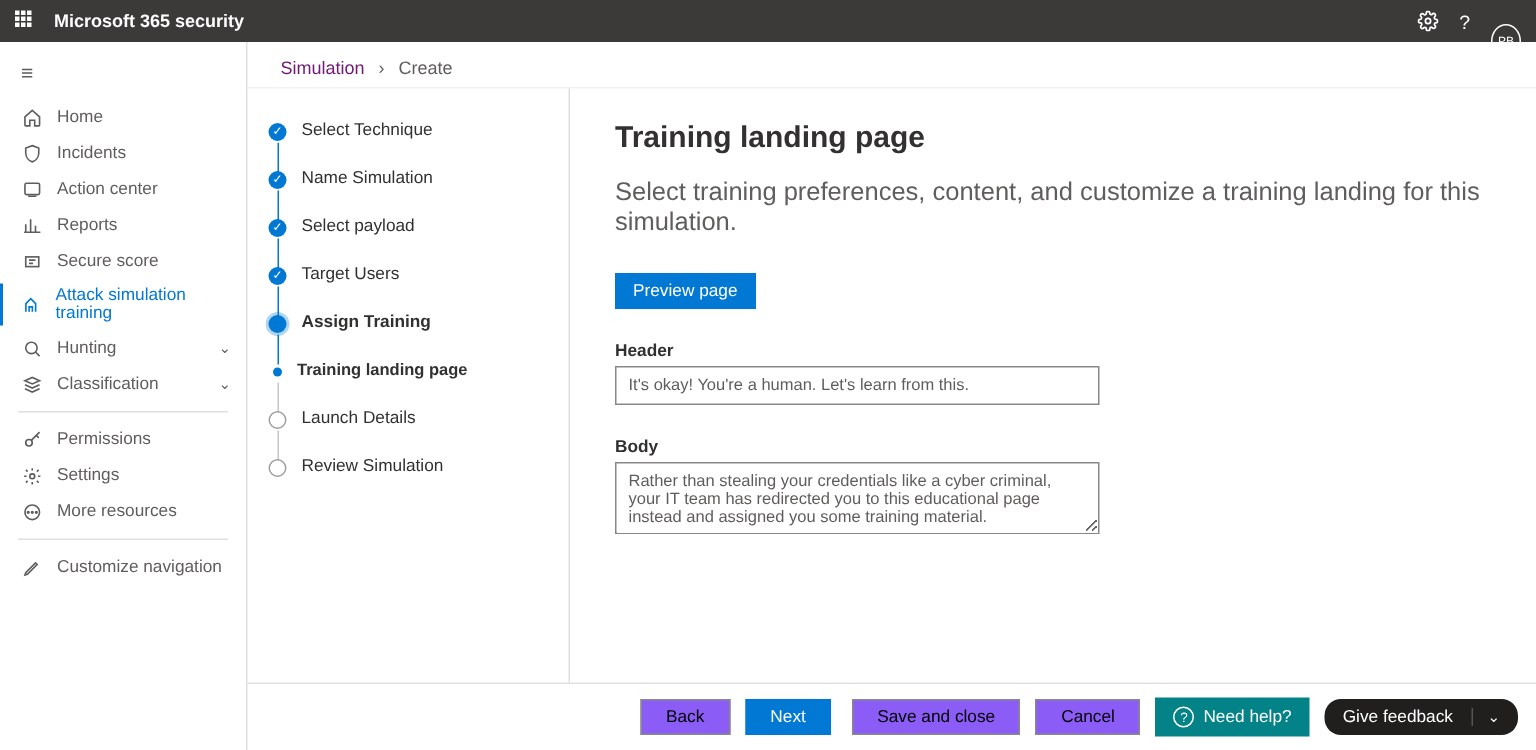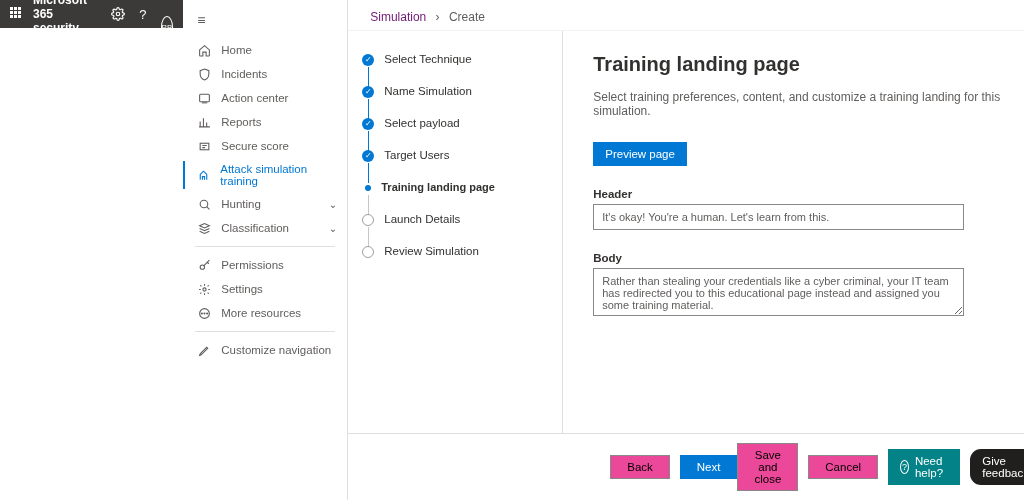--- a/index.html
+++ b/index.html
@@ -1,17 +1,17 @@
 <!DOCTYPE html>
 <html><head>
 <meta charset="utf-8">
 <style>
 * { box-sizing: border-box; margin: 0; padding: 0; }
 body { font-family: "Segoe UI", Arial, sans-serif; font-size: 12px; color: #323130; background: #fff; overflow: hidden; }
-.app { width: 1024px; height: 500px; display: flex; flex-direction: row; }
+.app { width: 1024px; height: 500px; display: flex; flex-direction: column; }
 
 
 .topbar { height: 28px; background: #3b3a39; color: #fff; display: flex; align-items: center; padding: 0 10px; }
 .topbar .waffle { width: 14px; height: 14px; display: grid; grid-template-columns: repeat(3,3px); grid-template-rows: repeat(3,3px); gap: 1px; cursor: pointer; }
 .topbar .waffle span { background: #fff; }
 .topbar .title { margin-left: 12px; font-size: 12px; font-weight: 600; }
 .topbar .spacer { flex: 1; }
 .topbar .tbicon { margin-left: 14px; cursor: pointer; font-size: 13px; }
 .topbar .avatar { width: 20px; height: 23px; border: 1px solid #fff; border-radius: 50%; display: flex; align-items: center; justify-content: center; font-size: 8px; margin-left: 14px; cursor: pointer; margin-top: 26px; }
 
@@ -48,30 +48,30 @@
 .step .label { font-size: 11.5px; color:#323130; padding-bottom: 20px; }
 .step.current .label { font-weight: 600; }
 .step.sub .label { font-weight: 600; font-size: 11px; }
 .step .connector { position:absolute; left:5.5px; top:14px; bottom:-2px; width:1.5px; background:#0078d4; }
 .step.sub .connector { left:5.5px; }
 .step.future .connector { background:#c8c6c4; }
 
 
 .panel { flex:1; padding: 22px 30px; overflow:auto; }
 .panel h1 { font-size: 20px; font-weight: 600; margin-bottom: 14px; }
-.panel .desc { font-size: 12px; color: #605e5c; margin-bottom: 24px; }
+.panel .desc { font-size: 17px; color: #605e5c; margin-bottom: 24px; }
 .btn-primary { background:#0078d4; color:#fff; border:none; padding: 6px 12px; font-size:11.5px; cursor:pointer; }
 .fieldlabel { font-size:11.5px; font-weight:600; margin-top:22px; margin-bottom:4px; }
-.txtinput, .txtarea { width: 371px; max-width: 100%; border:1px solid #8a8886; padding:6px 8px; font-size:11px; font-family:inherit; color:#605e5c; }
+.txtinput, .txtarea { width: 323px; max-width: 100%; border:1px solid #8a8886; padding:6px 8px; font-size:11px; font-family:inherit; color:#605e5c; }
 .txtarea { height: 48px; resize: both; }
 
 
 .footer { border-top: 1px solid #e1dfdd; padding: 9px 12px; display:flex; align-items:center; position:relative; }
 .footer .left-buttons { margin-left: 250px; display:flex; gap:10px; }
-.footer .btn { padding: 5px 16px; font-size:11.5px; border:1px solid #8a8886; background:#ec4899; cursor:pointer; }
+.footer .btn { padding: 5px 16px; font-size:11.5px; border:1px solid #8a8886; background:#8b5cf6; cursor:pointer; }
 .footer .btn.primary { background:#0078d4; color:#fff; border-color:#0078d4; }
 .footer .right-buttons { margin-left:auto; display:flex; gap:10px; align-items:center; }
 .helpbadge { background:#038387; color:#fff; padding:6px 12px; font-size:11.5px; display:flex; align-items:center; cursor:pointer; }
 .helpbadge .q { border:1px solid #fff; border-radius:50%; width:14px; height:14px; display:inline-flex; align-items:center; justify-content:center; font-size:9px; margin-right:6px; }
 .fbadge { background:#201f1e; color:#fff; padding:6px 12px; font-size:11.5px; cursor:pointer; display:flex; align-items:center;border-radius:11px; }
 .fbadge .chev { margin-left:12px; padding-left:10px; border-left:1px solid #555; font-size:10px; }
 
 svg { display:block; }
 </style>
 </head>
@@ -247,20 +247,25 @@
           <div class="step done">
             <div class="circle"></div>
             <div class="connector"></div>
             <div class="label">Select payload</div>
           </div>
           <div class="step done">
             <div class="circle"></div>
             <div class="connector"></div>
             <div class="label">Target Users</div>
           </div>
+          <div class="step current">
+            <div class="circle"></div>
+            <div class="connector"></div>
+            <div class="label">Assign Training</div>
+          </div>
           <div class="step sub">
             <div class="circle"></div>
             <div class="connector" style="background:#c8c6c4"></div>
             <div class="label">Training landing page</div>
           </div>
           <div class="step future">
             <div class="circle"></div>
             <div class="connector"></div>
             <div class="label">Launch Details</div>
           </div>

